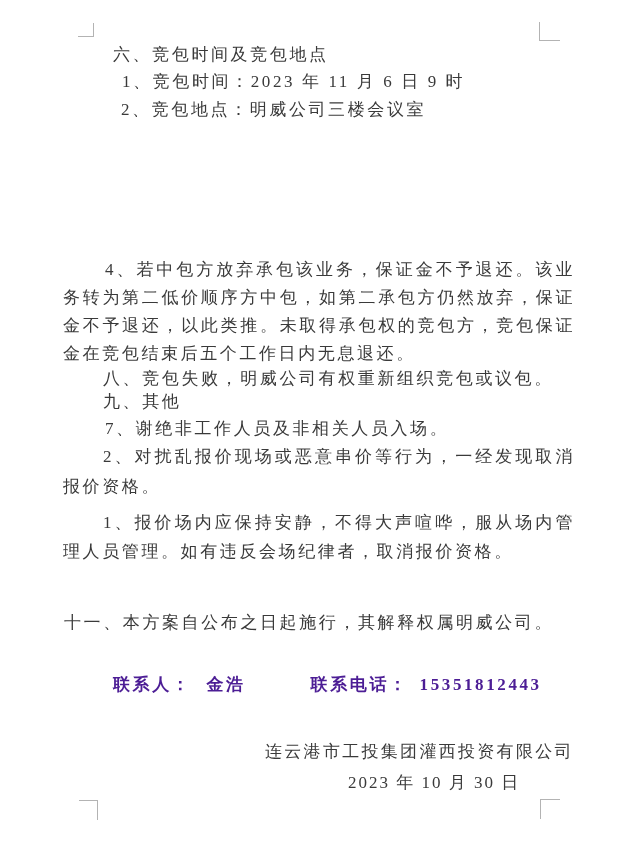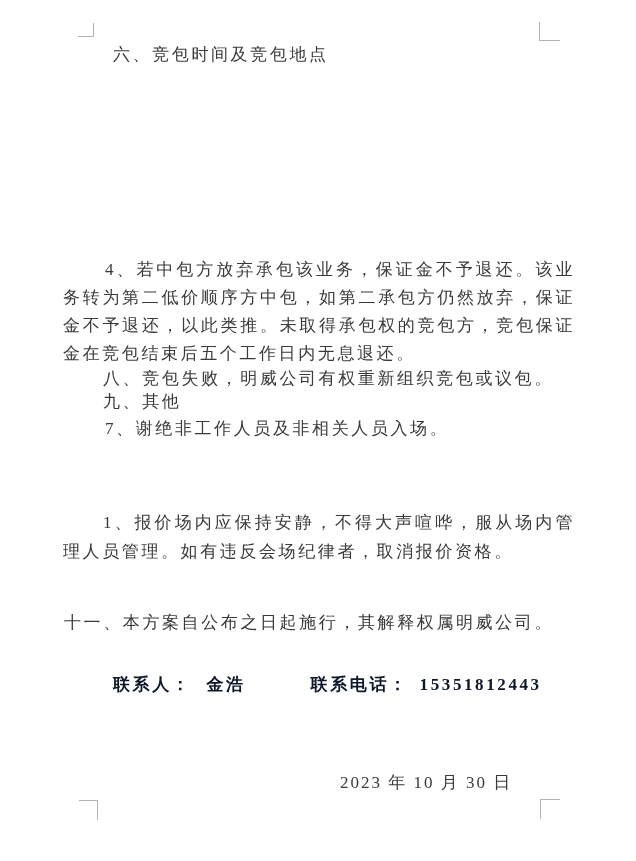--- a/index.html
+++ b/index.html
@@ -42,39 +42,39 @@
   .p-other2    { top: 442px; text-indent: 40px; line-height: 30px; }
   .p-other3    { top: 508px; text-indent: 40px; line-height: 29px; }
   .p-sec11     { top: 609px; text-indent: 1px;  }
 
   .contact-line {
     position: absolute;
     left: 113px;
     top: 671px;
     white-space: nowrap;
     font-weight: bold;
-    color: #0f172a;
+    color: #4c1d95;
     letter-spacing: 2.6px;
     line-height: 28px;
   }
   .contact-line .gap-small  { margin-right: 15px; }
   .contact-line .gap-large  { margin-right: 65px; }
   .contact-line .gap-tiny   { margin-right: 11px; }
 
   .company-line {
     position: absolute;
     left: 265px;
     top: 738px;
     white-space: nowrap;
     letter-spacing: 2.3px;
     line-height: 28px;
   }
   .date-line {
     position: absolute;
-    left: 340px;
+    left: 348px;
     top: 769px;
     white-space: nowrap;
     letter-spacing: 2px;
     line-height: 28px;
   }
 
   
   .crop { position: absolute; }
   .crop-tl { left: 78px;  top: 23px;  width: 15px; height: 13px;
              border-right: 1px solid #b3b3b3; border-bottom: 1px solid #b3b3b3; }
@@ -89,26 +89,30 @@
 <body>
 
 <div class="page">
 
   <div class="crop crop-tl"></div>
   <div class="crop crop-tr"></div>
   <div class="crop crop-bl"></div>
   <div class="crop crop-br"></div>
 
   <div class="para single p-sec6">六、竞包时间及竞包地点</div>
+  <div class="para single p-time">1、竞包时间：2023 年 11 月 6 日 9 时</div>
+  <div class="para single p-place">2、竞包地点：明威公司三楼会议室</div>
   <div class="para p-deposit2">4、若中包方放弃承包该业务，保证金不予退还。该业务转为第二低价顺序方中包，如第二承包方仍然放弃，保证金不予退还，以此类推。未取得承包权的竞包方，竞包保证金在竞包结束后五个工作日内无息退还。</div>
   <div class="para single p-sec8">八、竞包失败，明威公司有权重新组织竞包或议包。</div>
   <div class="para single p-sec9">九、其他</div>
   <div class="para single p-other1">7、谢绝非工作人员及非相关人员入场。</div>
+  <div class="para p-other2">2、对扰乱报价现场或恶意串价等行为，一经发现取消报价资格。</div>
   <div class="para p-other3">1、报价场内应保持安静，不得大声喧哗，服从场内管理人员管理。如有违反会场纪律者，取消报价资格。</div>
   <div class="para single p-sec11">十一、本方案自公布之日起施行，其解释权属明威公司。</div>
 
   <div class="contact-line">
     <span class="gap-small">联系人：</span><span class="gap-large">金浩</span><span class="gap-tiny">联系电话：</span><span>15351812443</span>
   </div>
 
+  <div class="company-line">连云港市工投集团灌西投资有限公司</div>
   <div class="date-line">2023 年 10 月 30 日</div>
 
 </div>
 
 </body></html>

